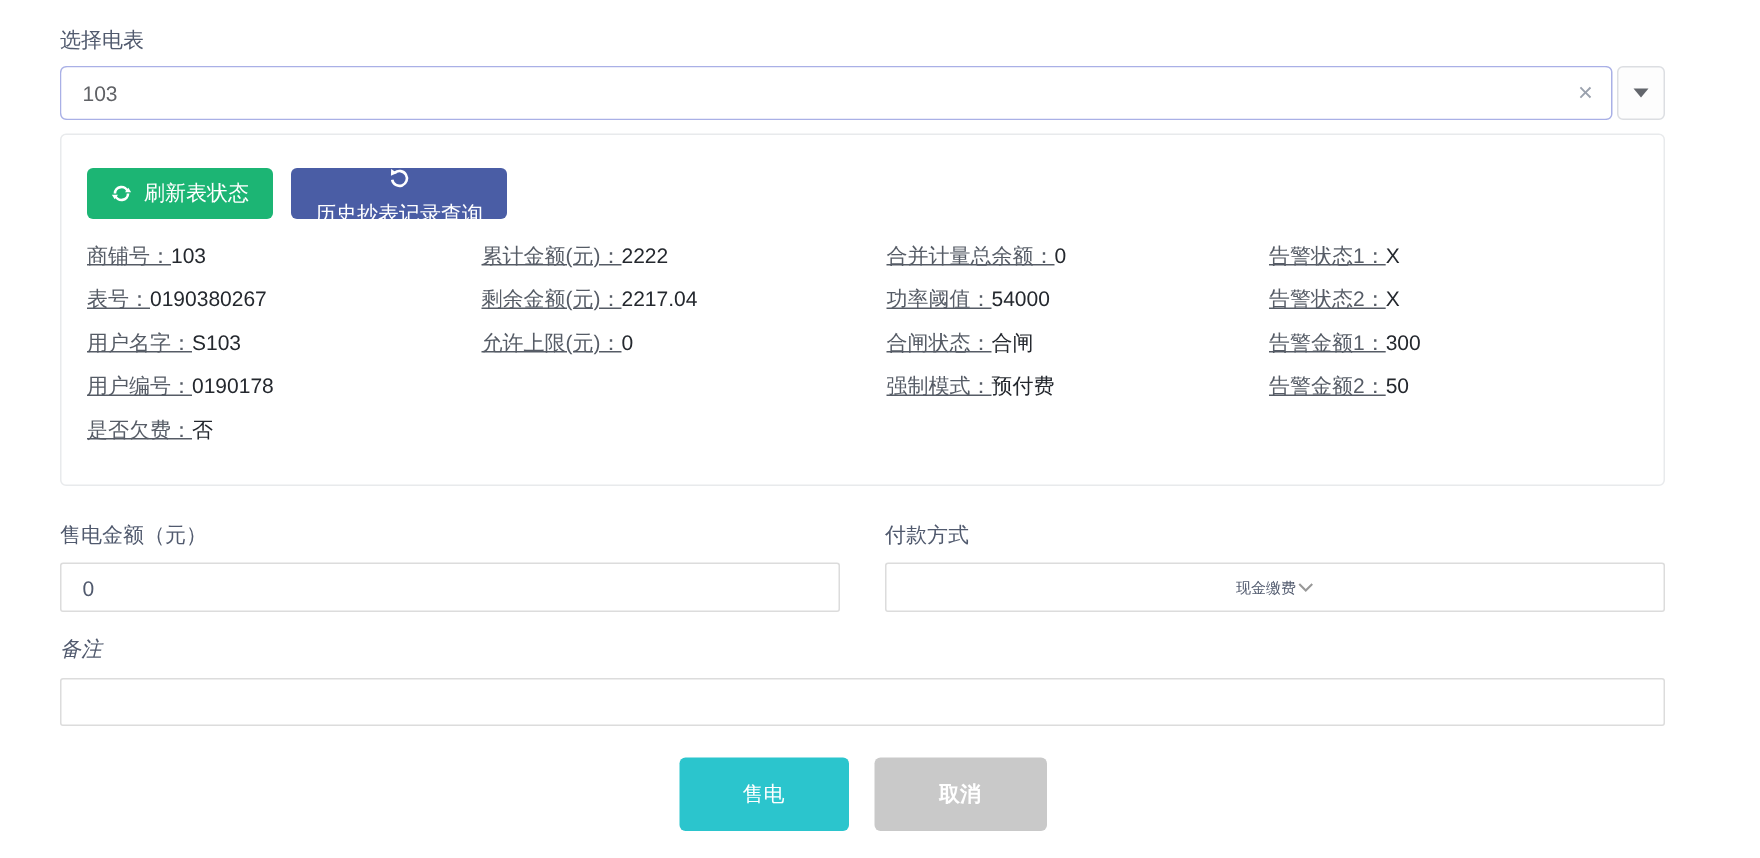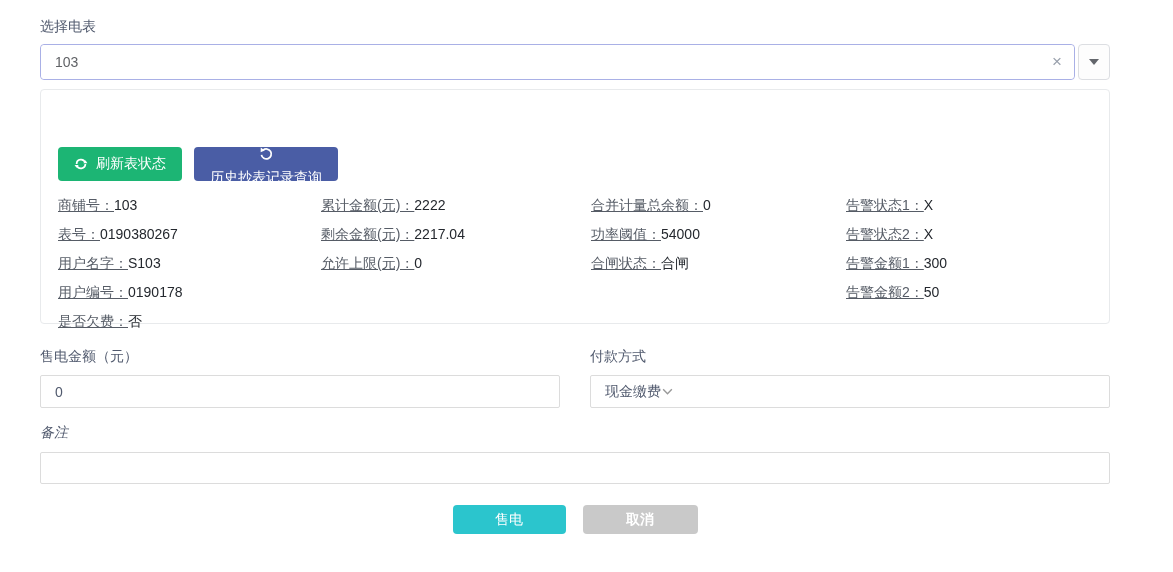--- a/index.html
+++ b/index.html
@@ -22,46 +22,46 @@
     justify-content: center; cursor: pointer; }
   .caret { width: 0; height: 0; border-left: 5px solid transparent;
     border-right: 5px solid transparent; border-top: 6px solid #63666c; }
 
   
   .panel { margin-top: 9px; width: 1070px; height: 235px; border: 1px solid #e8eaec;
     border-radius: 4px; padding: 22px 0 0 17px; }
   .panel-buttons { display: flex; gap: 12px; margin-bottom: 17px; }
   .panel-buttons button { height: 34px; border: none; border-radius: 4px; color: #fff;
     font-size: 14px; padding: 0 16px; display: inline-flex; align-items: center;
-    gap: 8px; cursor: pointer; font-family: inherit; margin-top: 35px; }
+    gap: 8px; cursor: pointer; font-family: inherit; }
   .btn-refresh { background: #1cb574; }
   .btn-history { background: #4a5da5; flex-direction: column; }
 
   .info-grid { display: grid; grid-template-columns: 263px 270px 255px 1fr; }
   .info-field { margin-bottom: 15px; font-size: 14px; line-height: 14px; }
   .info-label { color: #565c66; text-decoration: underline; }
   .info-value { color: #24282e; }
 
   
   .form-row { margin-top: 24px; display: flex; width: 1070px; }
   .form-col { width: 520px; }
   .form-col.right { margin-left: 30px; }
   .form-col .field-label { margin-bottom: 9px; }
   .text-input { width: 520px; height: 33px; border: 1px solid #dcdcdc; border-radius: 2px;
     padding: 0 14px; font-size: 14px; color: #515a6e; outline: none; background: #fff; }
   .select-box { width: 520px; height: 33px; border: 1px solid #dcdcdc; border-radius: 2px;
-    background: #fff; display: flex; align-items: center; justify-content: flex-start;
-    padding: 0 13px 0 14px; font-size: 14px; color: #515a6e; cursor: pointer; }
+    background: #fff; display: flex; align-items: center; justify-content: center;
+    padding: 0 13px 0 14px; font-size: 10px; color: #515a6e; cursor: pointer; }
 
   .remark-label { margin-top: 16px; font-style: italic; }
   .remark-input { margin-top: 10px; width: 1070px; height: 32px; }
 
   
   .actions { margin-top: 21px; width: 1070px; display: flex; justify-content: center; gap: 17px; }
-  .actions button { height: 29px; border: none; border-radius: 4px; color: #fff;
+  .actions button { height: 49px; border: none; border-radius: 4px; color: #fff;
     font-size: 14px; cursor: pointer; font-family: inherit; text-align: center; }
   .btn-sell { width: 113px; background: #2bc5cd; }
   .btn-cancel { width: 115px; background: #c9c9c9; font-weight: bold; }
 
   .icon-svg { display: block; }
 </style>
 </head>
 <body>
 
 <div class="page">
@@ -112,20 +112,21 @@
       </div>
       <div>
         <div class="info-field"><span class="info-label">累计金额(元)：</span><span class="info-value">2222</span></div>
         <div class="info-field"><span class="info-label">剩余金额(元)：</span><span class="info-value">2217.04</span></div>
         <div class="info-field"><span class="info-label">允许上限(元)：</span><span class="info-value">0</span></div>
       </div>
       <div>
         <div class="info-field"><span class="info-label">合并计量总余额：</span><span class="info-value">0</span></div>
         <div class="info-field"><span class="info-label">功率阈值：</span><span class="info-value">54000</span></div>
         <div class="info-field"><span class="info-label">合闸状态：</span><span class="info-value">合闸</span></div>
+        <div class="info-field"><span class="info-label">强制模式：</span><span class="info-value">预付费</span></div>
       </div>
       <div>
         <div class="info-field"><span class="info-label">告警状态1：</span><span class="info-value">X</span></div>
         <div class="info-field"><span class="info-label">告警状态2：</span><span class="info-value">X</span></div>
         <div class="info-field"><span class="info-label">告警金额1：</span><span class="info-value">300</span></div>
         <div class="info-field"><span class="info-label">告警金额2：</span><span class="info-value">50</span></div>
       </div>
     </div>
   </div>
 

